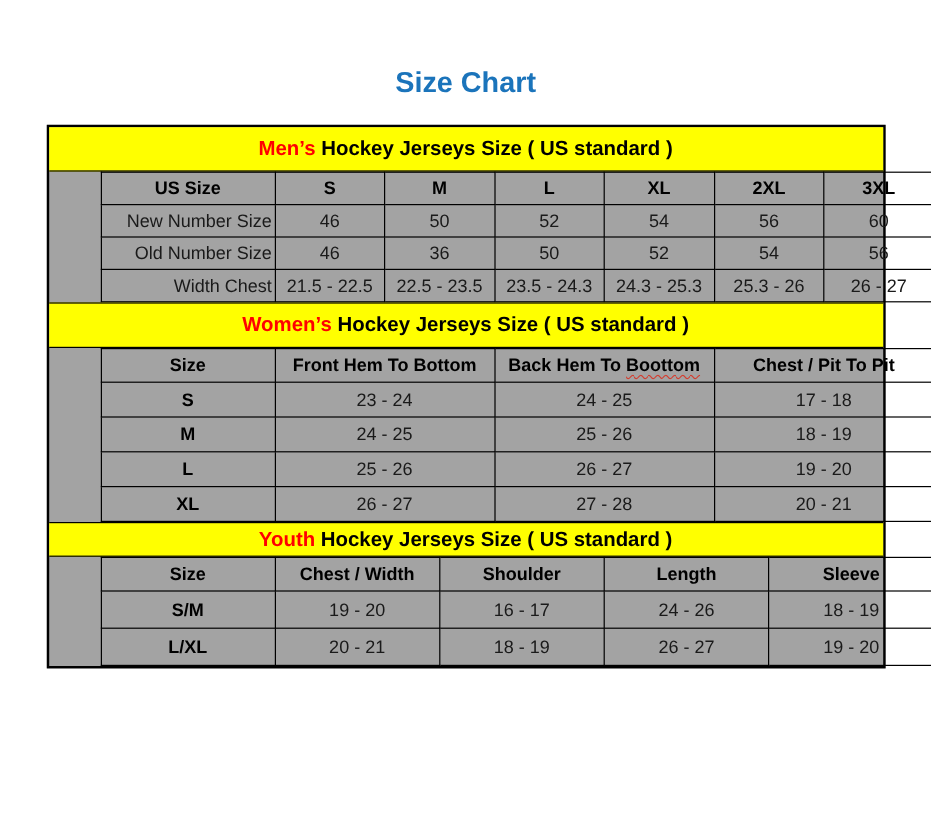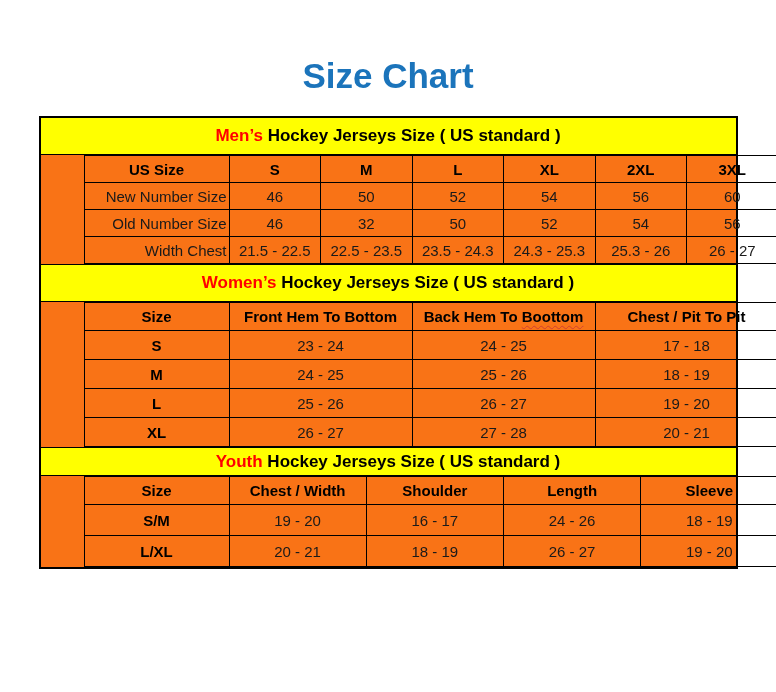--- a/index.html
+++ b/index.html
@@ -10,31 +10,31 @@
   body {
     width: 776px;
     height: 692px;
     overflow: hidden;
     font-family: "Liberation Sans", sans-serif;
     color: #000;
   }
   .page-title {
     margin: 56px 0 20px 0;
     text-align: center;
-    font-size: 35px;
+    font-size: 24px;
     font-weight: bold;
     color: #1b74bb;
     letter-spacing: 0px;
   }
   .chart-wrap {
     width: 699px;
     margin: 0 auto;
     border: 2px solid #000;
     box-sizing: border-box;
-    background: #f97316;
+    background: #a3a3a3;
   }
   .section-bar {
     background: #ffff00;
     border-top: 1px solid #000;
     border-bottom: 1px solid #000;
     height: 36px;
     display: flex;
     align-items: center;
     justify-content: center;
     font-size: 17px;
@@ -118,21 +118,21 @@
         <td>46</td>
         <td>50</td>
         <td>52</td>
         <td>54</td>
         <td>56</td>
         <td>60</td>
       </tr>
       <tr>
         <td class="rlabel">Old Number Size</td>
         <td>46</td>
-        <td>32</td>
+        <td>36</td>
         <td>50</td>
         <td>52</td>
         <td>54</td>
         <td>56</td>
       </tr>
       <tr>
         <td class="rlabel">Width Chest</td>
         <td>21.5 - 22.5</td>
         <td>22.5 - 23.5</td>
         <td>23.5 - 24.3</td>

